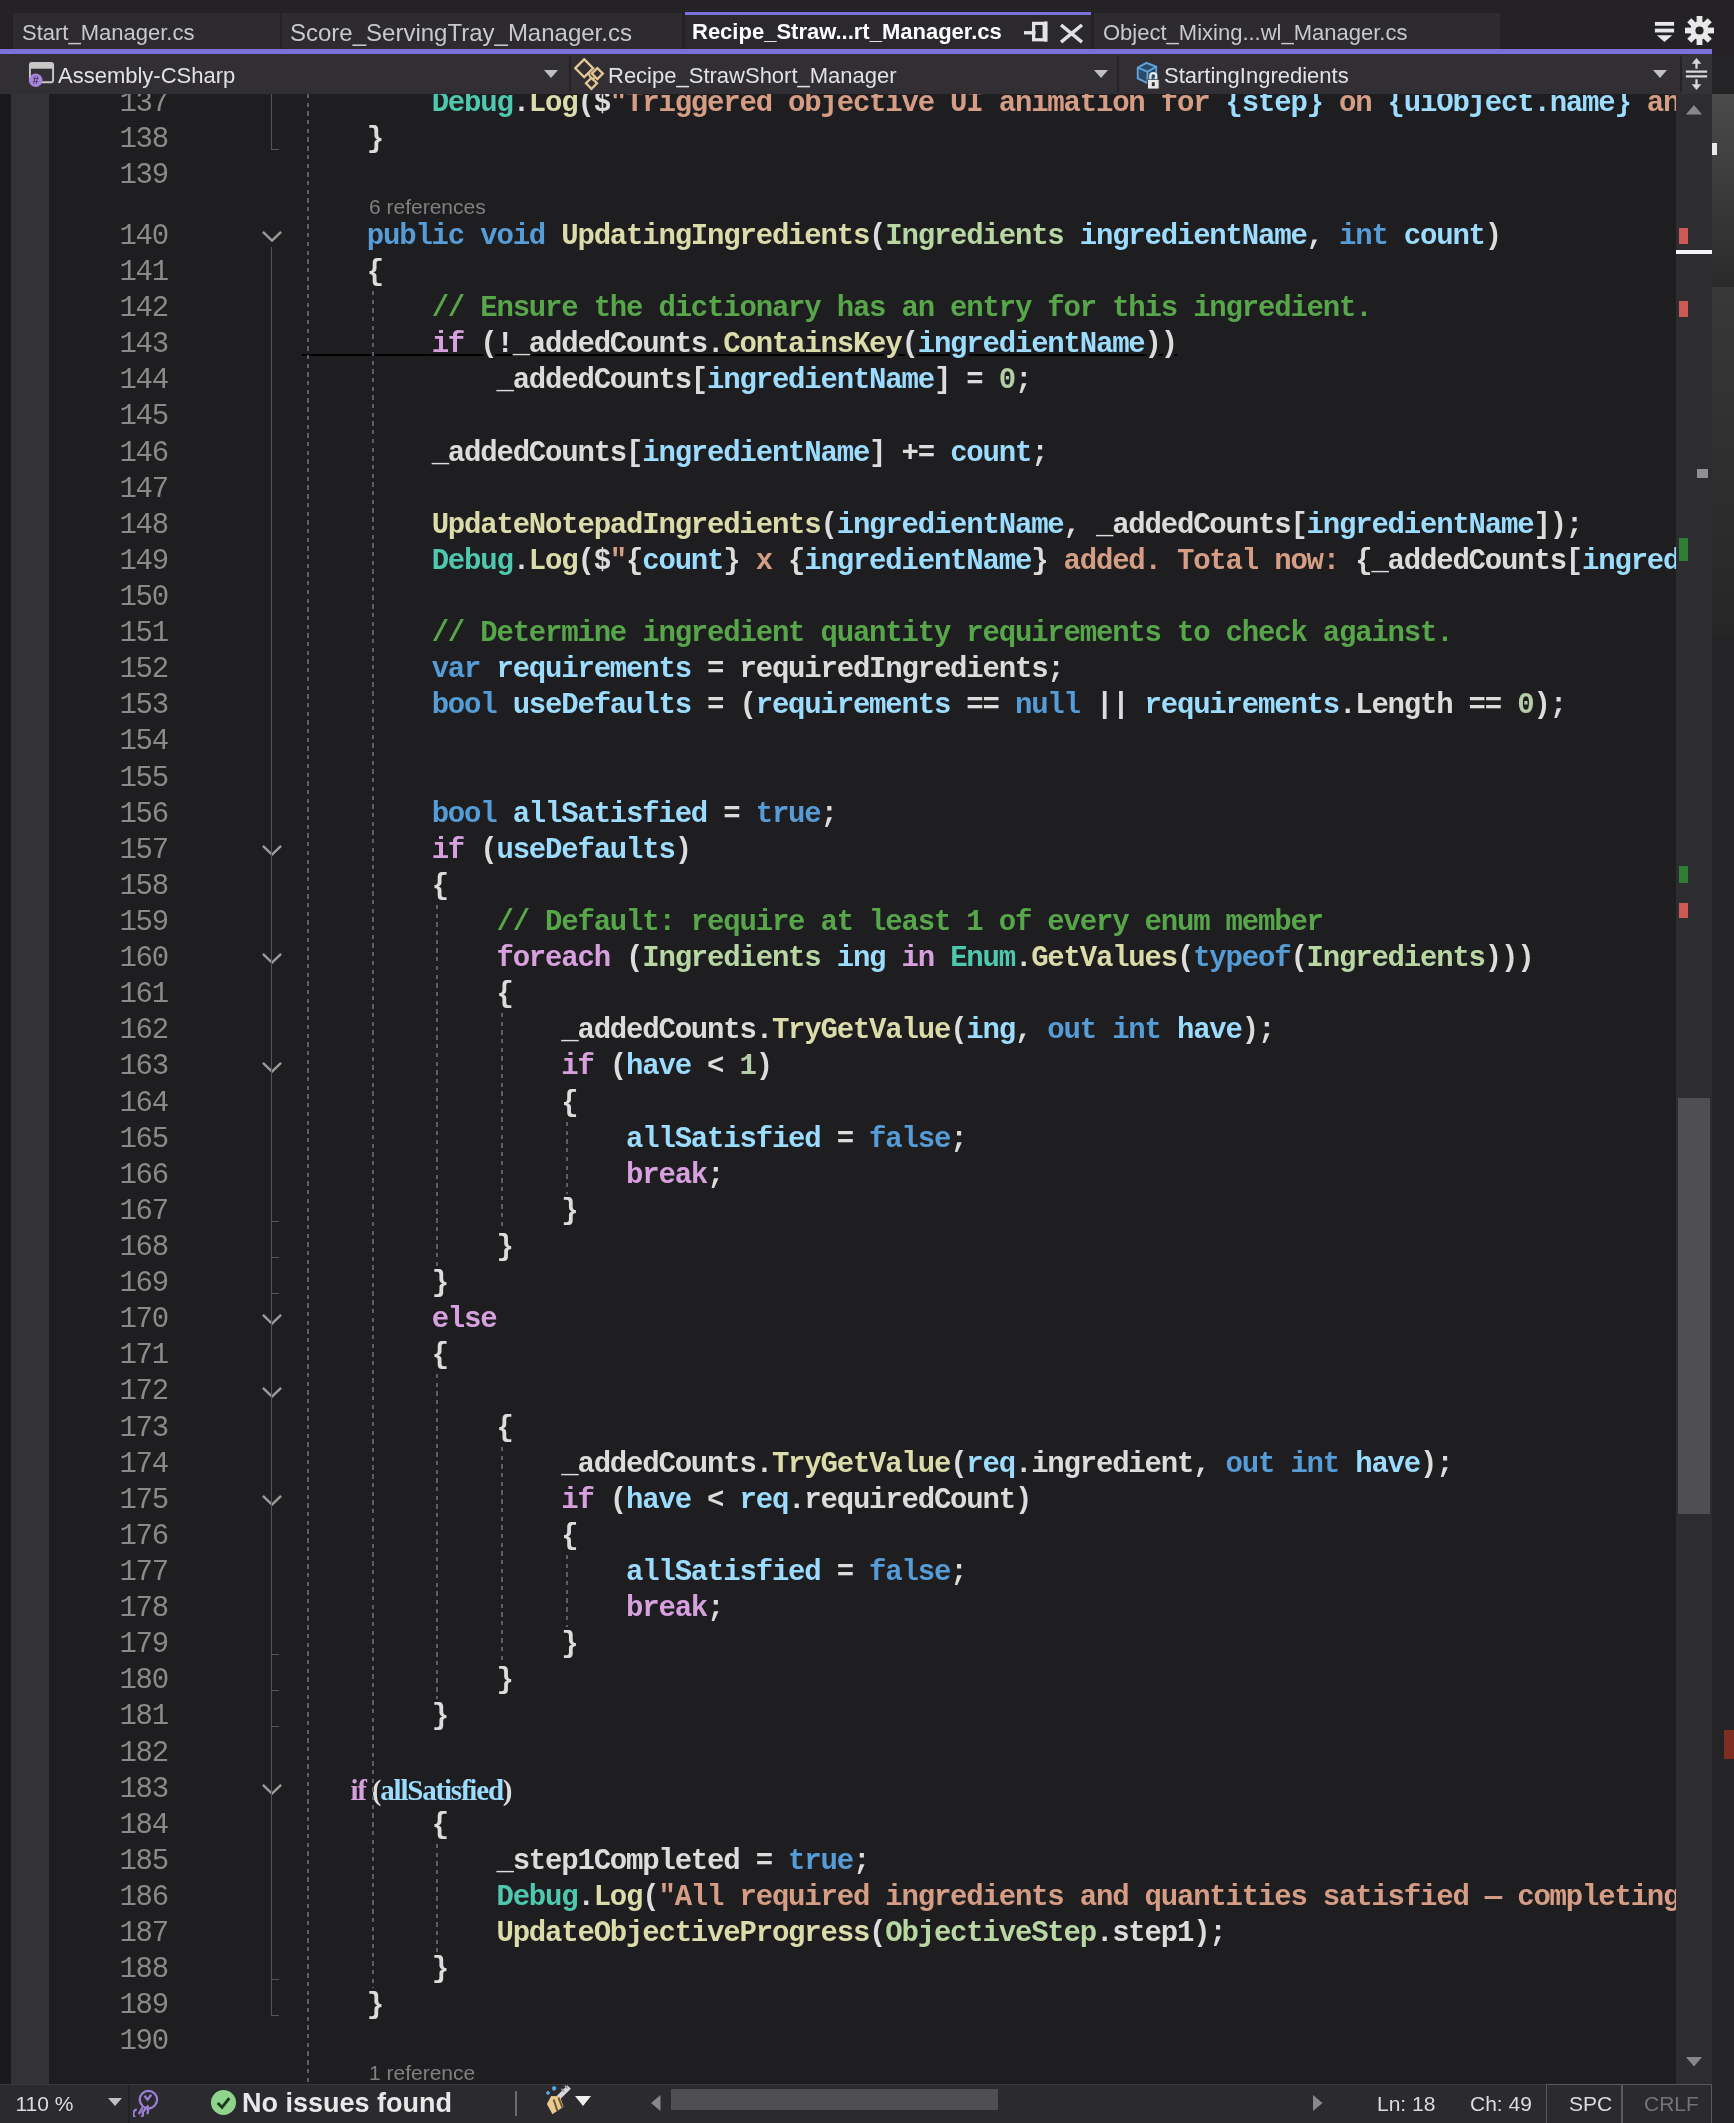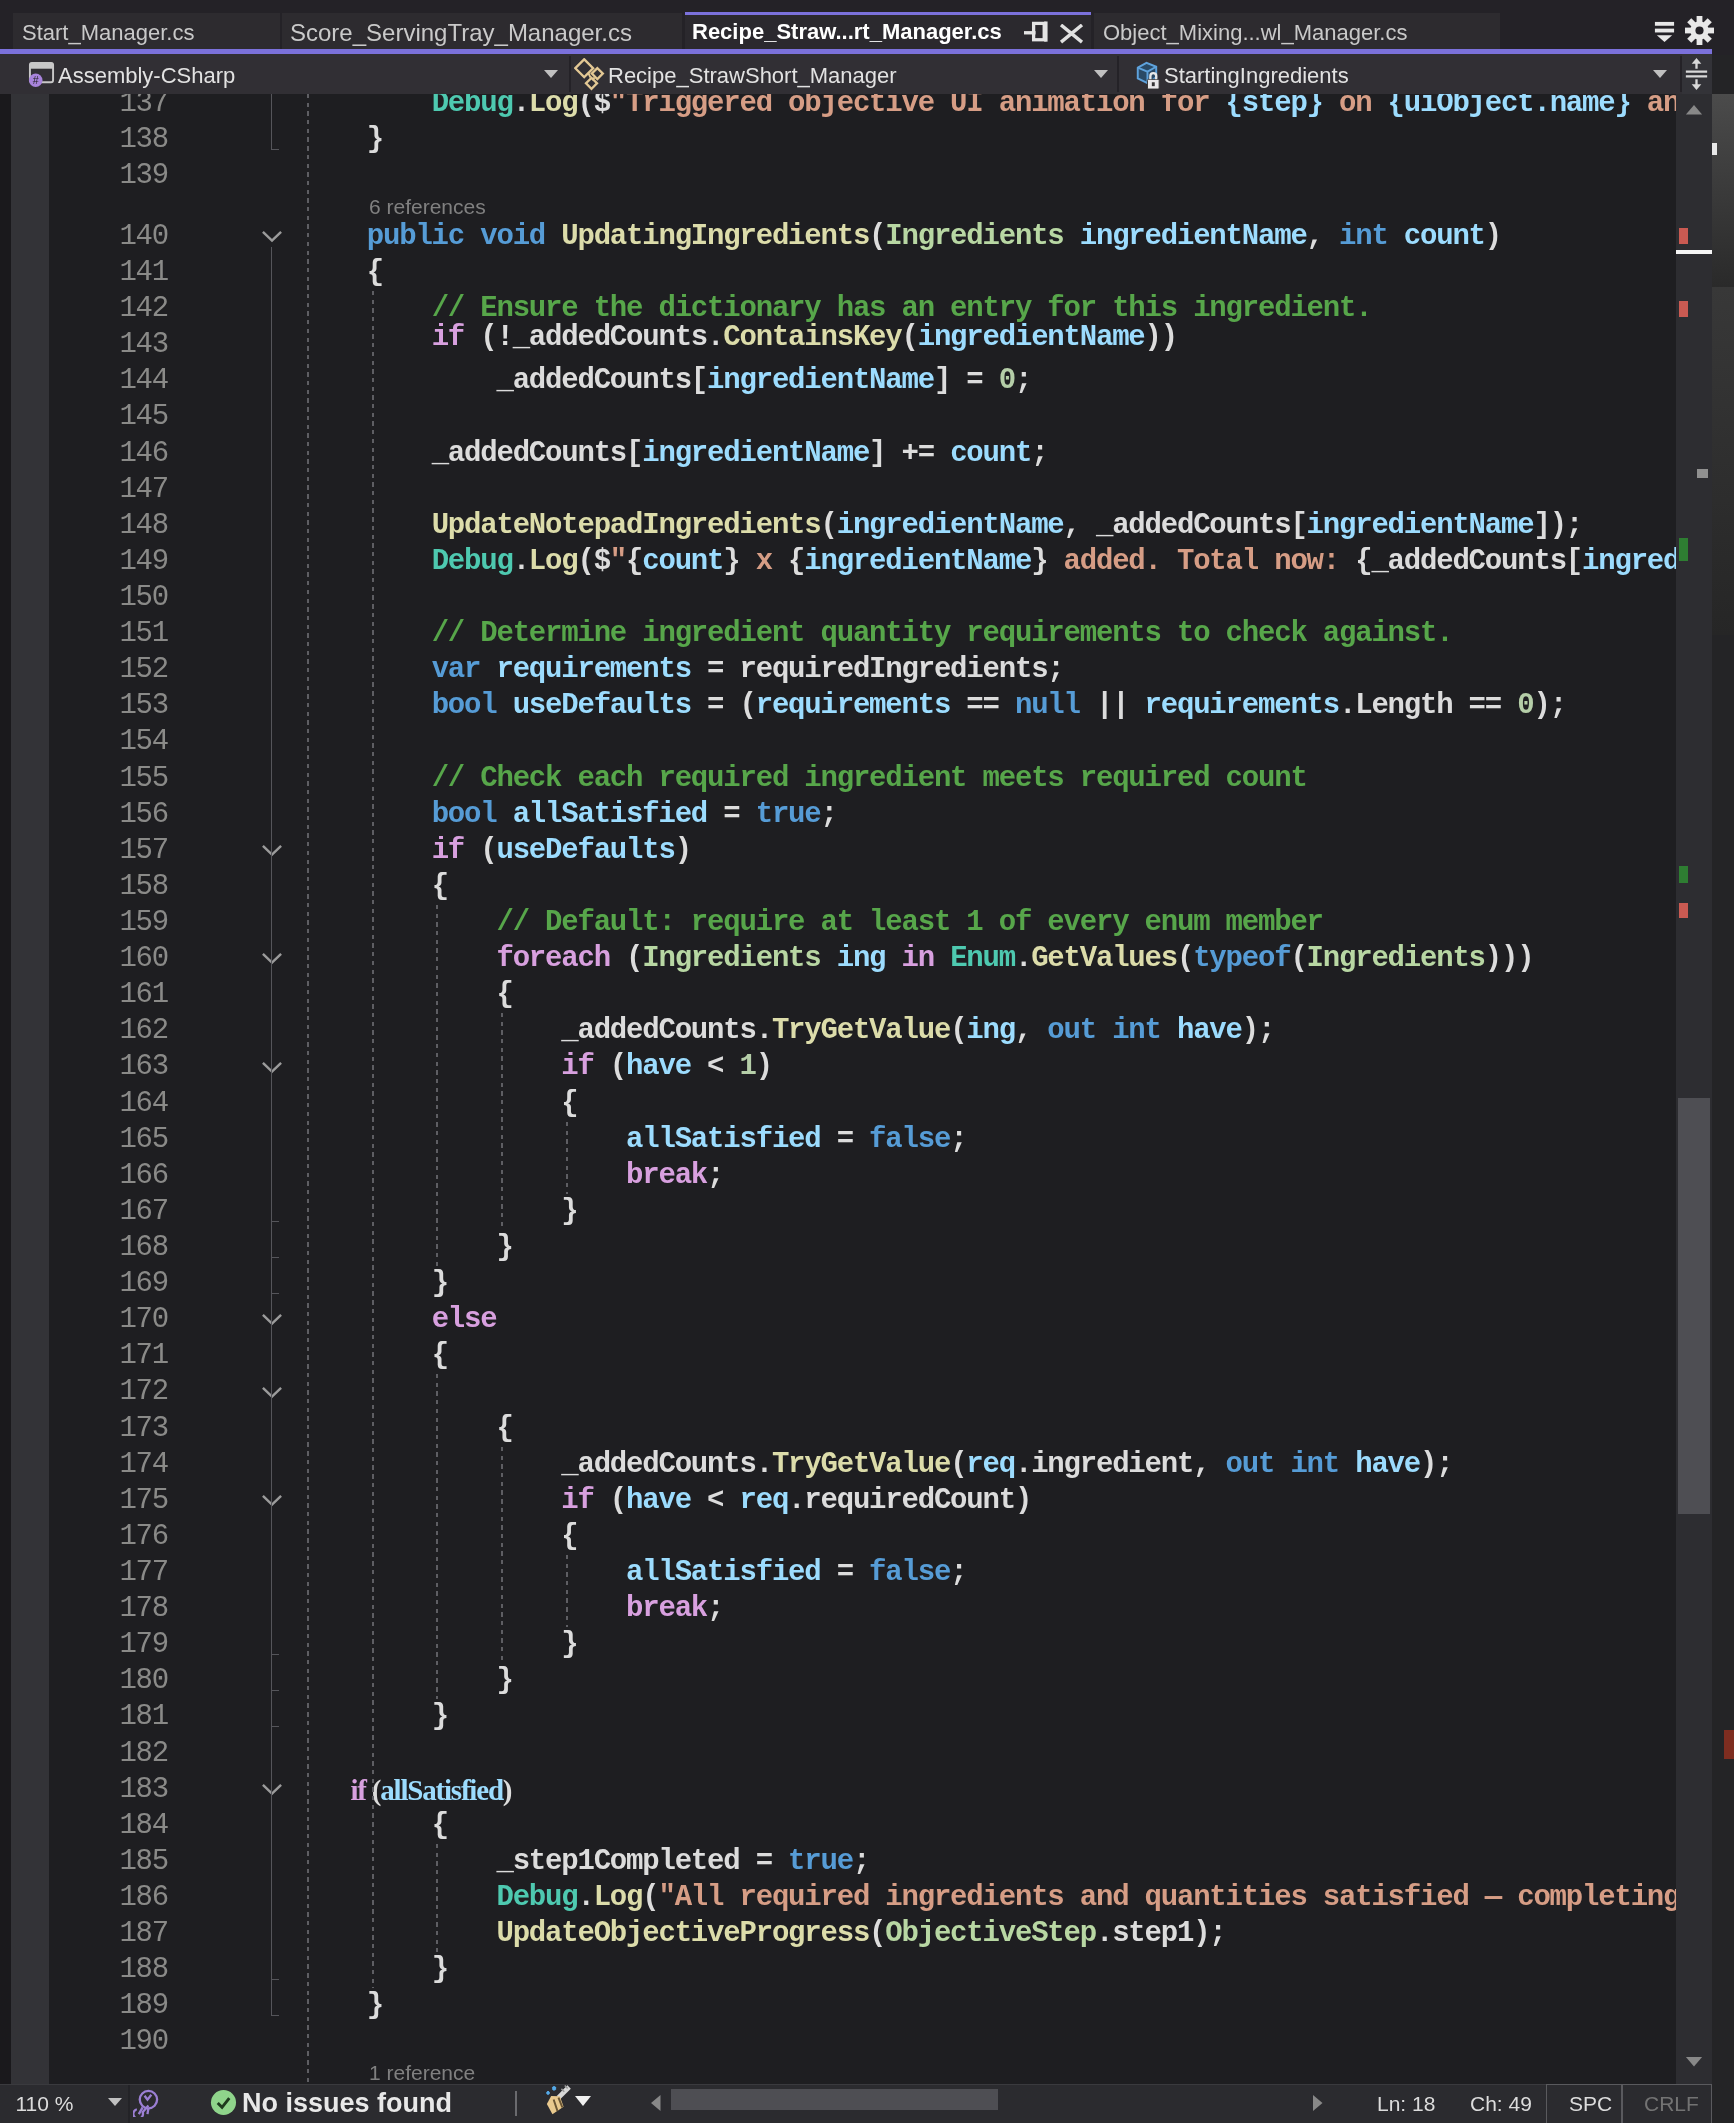--- a/index.html
+++ b/index.html
@@ -104,41 +104,40 @@
 <div class="ln" style="top:122px;">138</div>
 <div class="cd" style="top:122px;">    <span class="w">}</span></div>
 <div class="ln" style="top:158px;">139</div>
 <div class="ln" style="top:219px;">140</div>
 <div class="cd" style="top:219px;">    <span class="k">public</span><span class="w"> </span><span class="k">void</span><span class="w"> </span><span class="m">UpdatingIngredients</span><span class="w">(</span><span class="e">Ingredients</span><span class="w"> </span><span class="v">ingredientName</span><span class="w">, </span><span class="k">int</span><span class="w"> </span><span class="v">count</span><span class="w">)</span></div>
 <div class="ln" style="top:255px;">141</div>
 <div class="cd" style="top:255px;">    <span class="w">{</span></div>
 <div class="ln" style="top:291px;">142</div>
 <div class="cd" style="top:291px;">        <span class="g">// Ensure the dictionary has an entry for this ingredient.</span></div>
 <div class="ln" style="top:327px;">143</div>
-<div class="cd" style="top:320px;">        <span class="c">if</span><span class="w"> (!_addedCounts.</span><span class="m">ContainsKey</span><span class="w">(</span><span class="v">ingredientName</span><span class="w">))</span></div>
+<div class="cd" style="top:327px;text-decoration:underline;">        <span class="c">if</span><span class="w"> (!_addedCounts.</span><span class="m">ContainsKey</span><span class="w">(</span><span class="v">ingredientName</span><span class="w">))</span></div>
 <div class="ln" style="top:363px;">144</div>
 <div class="cd" style="top:363px;">            <span class="w">_addedCounts[</span><span class="v">ingredientName</span><span class="w">] = </span><span class="n">0</span><span class="w">;</span></div>
 <div class="ln" style="top:399px;">145</div>
 <div class="ln" style="top:436px;">146</div>
 <div class="cd" style="top:436px;">        <span class="w">_addedCounts[</span><span class="v">ingredientName</span><span class="w">] += </span><span class="v">count</span><span class="w">;</span></div>
 <div class="ln" style="top:472px;">147</div>
 <div class="ln" style="top:508px;">148</div>
 <div class="cd" style="top:508px;">        <span class="m">UpdateNotepadIngredients</span><span class="w">(</span><span class="v">ingredientName</span><span class="w">, _addedCounts[</span><span class="v">ingredientName</span><span class="w">]);</span></div>
 <div class="ln" style="top:544px;">149</div>
 <div class="cd" style="top:544px;">        <span class="t">Debug</span><span class="w">.</span><span class="m">Log</span><span class="w">($</span><span class="s">"</span><span class="w">{</span><span class="v">count</span><span class="w">}</span><span class="s"> x </span><span class="w">{</span><span class="v">ingredientName</span><span class="w">}</span><span class="s"> added. Total now: </span><span class="w">{_addedCounts[</span><span class="v">ingred</span></div>
 <div class="ln" style="top:580px;">150</div>
 <div class="ln" style="top:616px;">151</div>
 <div class="cd" style="top:616px;">        <span class="g">// Determine ingredient quantity requirements to check against.</span></div>
 <div class="ln" style="top:652px;">152</div>
 <div class="cd" style="top:652px;">        <span class="k">var</span><span class="w"> </span><span class="v">requirements</span><span class="w"> = requiredIngredients;</span></div>
 <div class="ln" style="top:688px;">153</div>
 <div class="cd" style="top:688px;">        <span class="k">bool</span><span class="w"> </span><span class="v">useDefaults</span><span class="w"> = (</span><span class="v">requirements</span><span class="w"> == </span><span class="k">null</span><span class="w"> || </span><span class="v">requirements</span><span class="w">.Length == </span><span class="n">0</span><span class="w">);</span></div>
 <div class="ln" style="top:724px;">154</div>
 <div class="ln" style="top:761px;">155</div>
-<div class="cd" style="top:761px;">        <span class="g">// Check each required ingredient meets required count</span></div>
 <div class="ln" style="top:797px;">156</div>
 <div class="cd" style="top:797px;">        <span class="k">bool</span><span class="w"> </span><span class="v">allSatisfied</span><span class="w"> = </span><span class="k">true</span><span class="w">;</span></div>
 <div class="ln" style="top:833px;">157</div>
 <div class="cd" style="top:833px;">        <span class="c">if</span><span class="w"> (</span><span class="v">useDefaults</span><span class="w">)</span></div>
 <div class="ln" style="top:869px;">158</div>
 <div class="cd" style="top:869px;">        <span class="w">{</span></div>
 <div class="ln" style="top:905px;">159</div>
 <div class="cd" style="top:905px;">            <span class="g">// Default: require at least 1 of every enum member</span></div>
 <div class="ln" style="top:941px;">160</div>
 <div class="cd" style="top:941px;">            <span class="c">foreach</span><span class="w"> (</span><span class="e">Ingredients</span><span class="w"> </span><span class="v">ing</span><span class="w"> </span><span class="c">in</span><span class="w"> </span><span class="t">Enum</span><span class="w">.</span><span class="m">GetValues</span><span class="w">(</span><span class="k">typeof</span><span class="w">(</span><span class="e">Ingredients</span><span class="w">)))</span></div>

